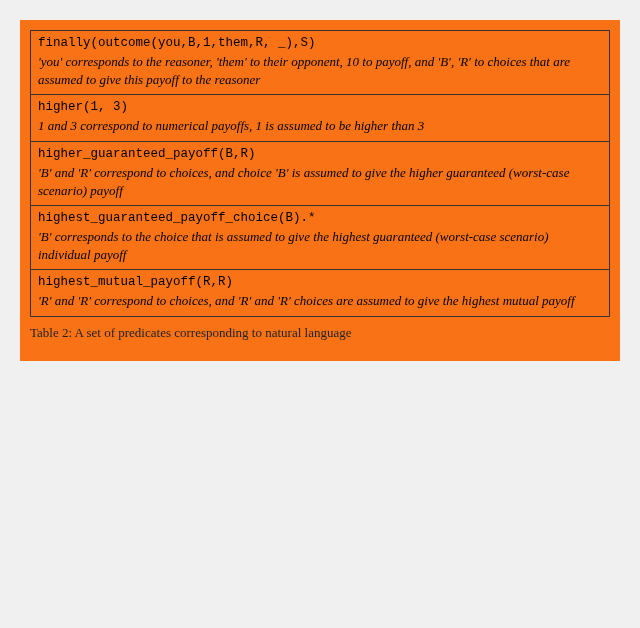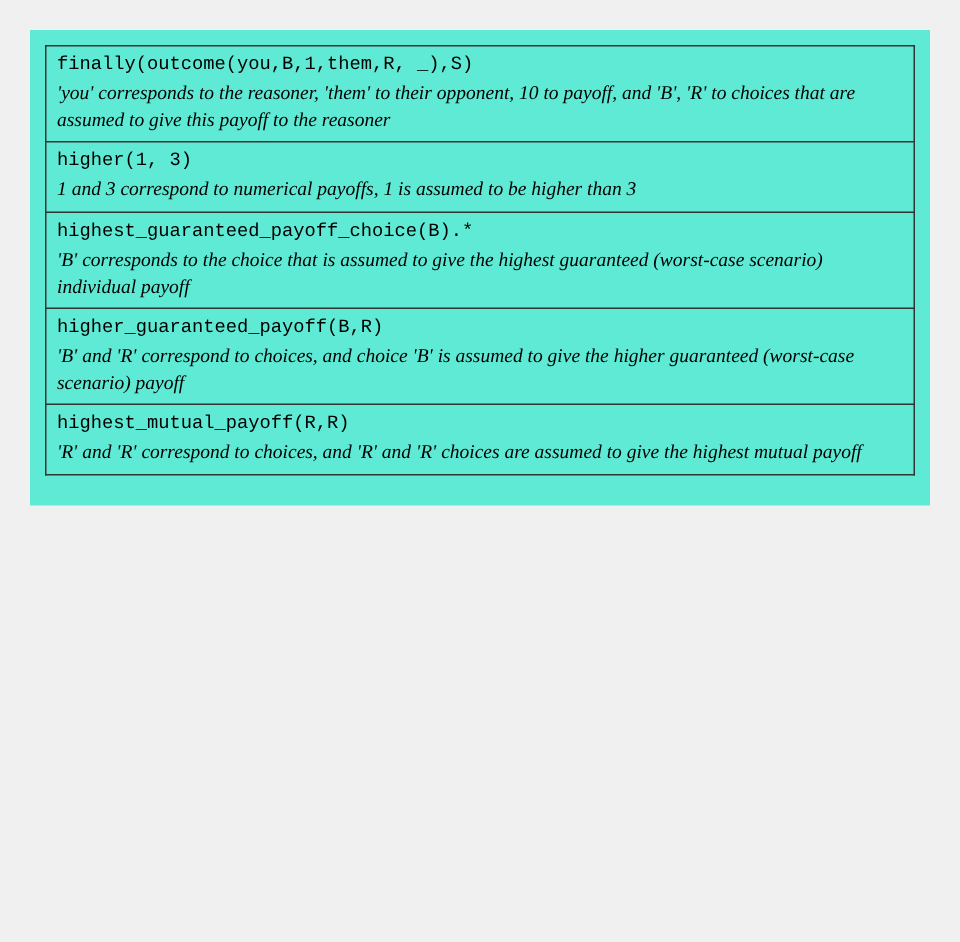--- a/index.html
+++ b/index.html
@@ -6,21 +6,21 @@
     body {
       background: #f0f0f0;
       display: flex;
       justify-content: center;
       align-items: flex-start;
       padding: 20px;
       font-family: Georgia, 'Times New Roman', serif;
       font-size: 13px;
     }
     .page-container {
-      background: #5eead4;
+      background: #f97316;
       width: 600px;
       padding: 10px 10px 20px 10px;
     }
     table.main-table {
       width: 100%;
       border-collapse: collapse;
       border: 1.5px solid #333;
     }
     table.main-table tr td {
       border: 1.5px solid #333;
@@ -53,23 +53,24 @@
 <div class="page-container">
   <table class="main-table">
     <tbody id="table-body">
     <tr>
           <td><span class="code-text">finally(outcome(you,B,1,them,R, _),S)</span><span class="desc-text">'you' corresponds to the reasoner, 'them' to their opponent, 10 to payoff, and 'B', 'R' to choices that are assumed to give this payoff to the reasoner</span></td>
         </tr>
         <tr>
           <td><span class="code-text">higher(1, 3)</span><span class="desc-text">1 and 3 correspond to numerical payoffs, 1 is assumed to be higher than 3</span></td>
         </tr>
         <tr>
-          <td><span class="code-text">highest_guaranteed_payoff_choice(B).*</span><span class="desc-text">'B' corresponds to the choice that is assumed to give the highest guaranteed (worst-case scenario) individual payoff</span></td>
+          <td><span class="code-text">higher_guaranteed_payoff(B,R)</span><span class="desc-text">'B' and 'R' correspond to choices, and choice 'B' is assumed to give the higher guaranteed (worst-case scenario) payoff</span></td>
         </tr>
         <tr>
-          <td><span class="code-text">higher_guaranteed_payoff(B,R)</span><span class="desc-text">'B' and 'R' correspond to choices, and choice 'B' is assumed to give the higher guaranteed (worst-case scenario) payoff</span></td>
+          <td><span class="code-text">highest_guaranteed_payoff_choice(B).*</span><span class="desc-text">'B' corresponds to the choice that is assumed to give the highest guaranteed (worst-case scenario) individual payoff</span></td>
         </tr>
         <tr>
           <td><span class="code-text">highest_mutual_payoff(R,R)</span><span class="desc-text">'R' and 'R' correspond to choices, and 'R' and 'R' choices are assumed to give the highest mutual payoff</span></td>
         </tr>
       </tbody>
   </table>
+  <div class="caption">Table 2: A set of predicates corresponding to natural language</div>
 </div>
 
 </body></html>

